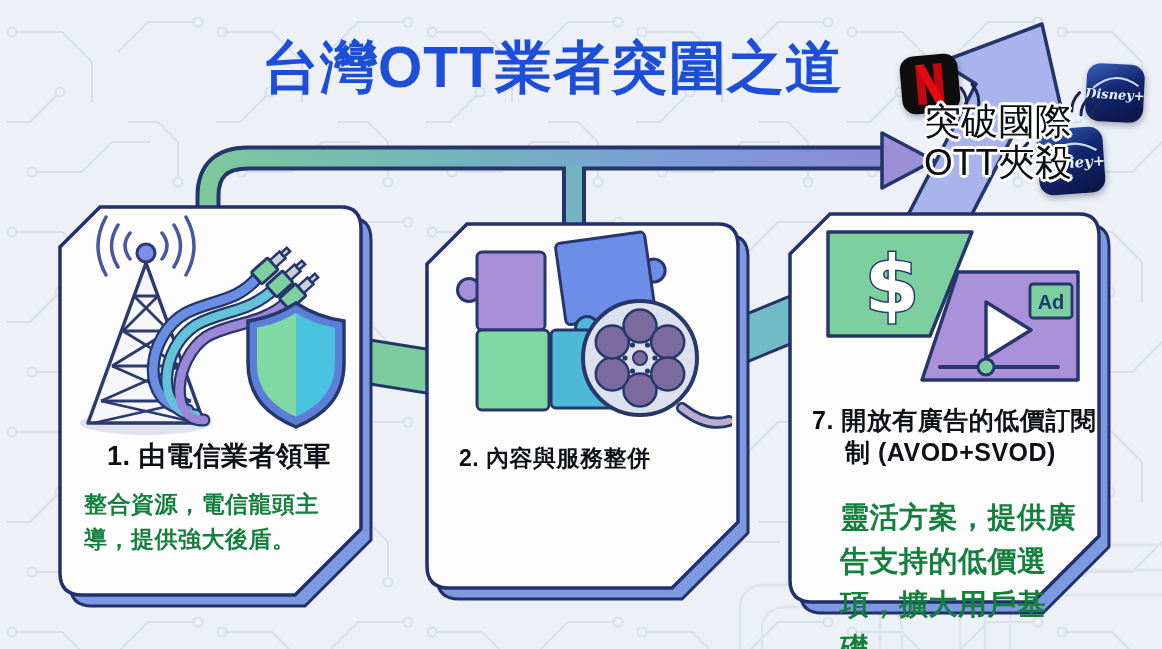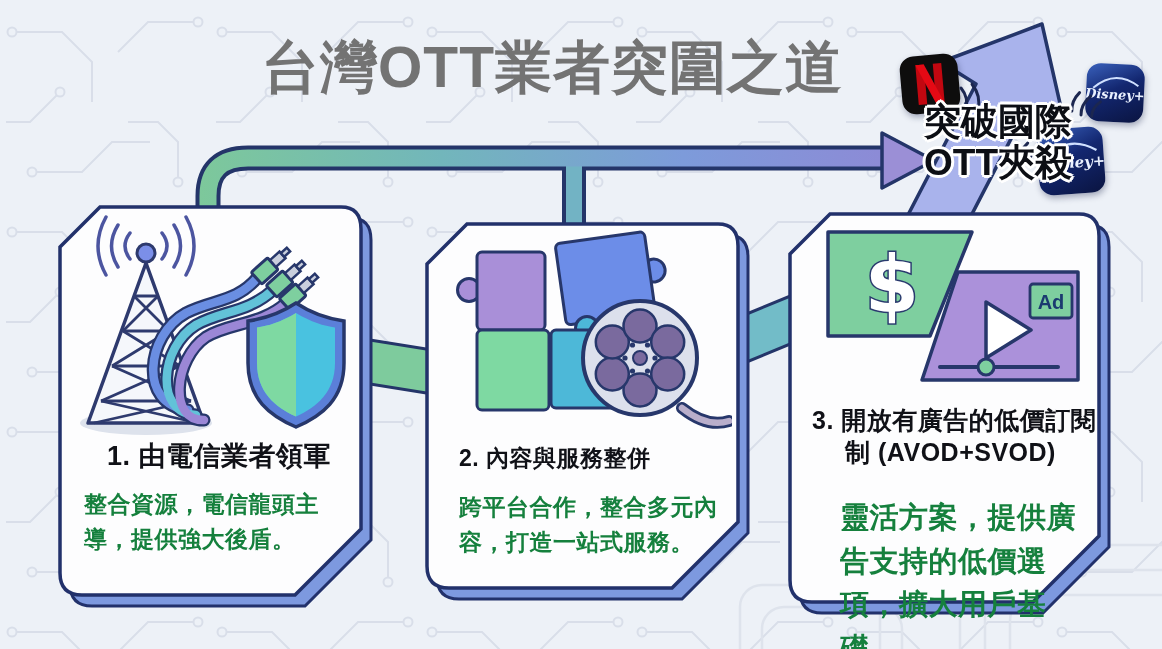--- a/index.html
+++ b/index.html
@@ -15,26 +15,26 @@
   .card{z-index:3;}
   .card-svg{left:0;top:0;}
   .card-heading{
     font-weight:900;color:#101117;line-height:1.28;letter-spacing:.5px;
   }
   .card-body{
     font-weight:600;color:#15803d;line-height:1.5;letter-spacing:.5px;
   }
   #main-title{
     left:262px;top:30px;width:660px;z-index:4;
-    font-size:57px;font-weight:900;color:#737373;letter-spacing:1px;
+    font-size:57px;font-weight:900;color:#1d4ed8;letter-spacing:1px;
     white-space:nowrap;
   }
   #breakthrough-label{
     left:891px;top:102px;width:214px;z-index:5;text-align:center;
-    font-size:37px;font-weight:700;color:#0c0e14;line-height:1.1;letter-spacing:0;
+    font-size:37px;font-weight:400;color:#0c0e14;line-height:1.1;letter-spacing:0;
     text-shadow:-2px -2px 0 #fff,2px -2px 0 #fff,-2px 2px 0 #fff,2px 2px 0 #fff,
                  0 -3px 0 #fff,0 3px 0 #fff,-3px 0 0 #fff,3px 0 0 #fff;
   }
   .app-icon{z-index:4;border-radius:14px;box-shadow:1px 3px 6px rgba(20,30,70,.35);}
   #netflix-icon{
     left:901px;top:55px;width:58px;height:58px;background:#0e0d0d;
     transform:rotate(-5deg);
   }
   .disney-icon{
     background:linear-gradient(155deg,#3a62be 0%,#132770 45%,#0a1440 100%);
@@ -214,21 +214,20 @@
         <circle cx="220" cy="128" r="2.6"></circle>
           <circle cx="212.5" cy="141" r="2.6"></circle>
           <circle cx="197.5" cy="141" r="2.6"></circle>
         <circle cx="190" cy="128" r="2.6"></circle>
           <circle cx="197.5" cy="115" r="2.6"></circle>
           <circle cx="212.5" cy="115" r="2.6"></circle>
       </g>
     </g>
   </svg>
   <div class="card-heading abs" style="left:34px;top:222px;width:275px;font-size:23px;">2. 內容與服務整併</div>
-  <div class="card-body abs" style="left:34px;top:268px;width:264px;font-size:23px;">跨平台合作，整合多元內容，打造一站式服務。</div>
 </div>
 
 <div class="card abs" style="left:788px;top:212px;width:329px;height:405px;">
   <svg class="card-svg abs" width="329" height="405" viewBox="0 0 329 405">
     <path d="M 52,13 H 301 Q 321,13 321,35 V 335 L 255,401 H 34 Q 12,401 12,379 V 53 Z" fill="#7d99df" stroke="#22316b" stroke-width="3"></path>
     <path d="M 42,2 H 291 Q 311,2 311,24 V 324 L 245,390 H 24 Q 2,390 2,368 V 42 Z" fill="#fdfdfe" stroke="#22316b" stroke-width="3.5"></path>
   </svg>
   <svg class="abs" style="left:8px;top:10px;" width="300" height="182" viewBox="0 0 300 182">
     <g>
       <path d="M 32,10 L 176,10 L 134,114 L 32,114 Z" fill="#7ecf9f" stroke="#27376b" stroke-width="3.5" stroke-linejoin="round"></path>
@@ -236,21 +235,21 @@
     </g>
     <g>
       <path d="M 162,50 L 282,50 L 282,158 L 126,158 Z" fill="#ab91da" stroke="#27376b" stroke-width="3.5" stroke-linejoin="round"></path>
       <rect x="234" y="62" width="42" height="34" rx="3" fill="#7ecf9f" stroke="#27376b" stroke-width="2.8"></rect>
       <text x="255" y="87" text-anchor="middle" font-size="20" font-weight="bold" font-family="Liberation Sans, sans-serif" fill="#1b3a70">Ad</text>
       <polygon points="190,80 190,136 235,108" fill="#ffffff" stroke="#27376b" stroke-width="3.5" stroke-linejoin="round"></polygon>
       <line x1="144" y1="145" x2="262" y2="145" stroke="#27376b" stroke-width="4" stroke-linecap="round"></line>
       <circle cx="190" cy="145" r="8" fill="#7ecf9f" stroke="#27376b" stroke-width="3"></circle>
     </g>
   </svg>
-  <div class="card-heading abs" style="left:24px;top:192px;width:276px;font-size:25px;padding-left:33px;text-indent:-33px;">3. 開放有廣告的低價訂閱制 (AVOD+SVOD)</div>
+  <div class="card-heading abs" style="left:24px;top:192px;width:276px;font-size:25px;padding-left:33px;text-indent:-33px;">7. 開放有廣告的低價訂閱制 (AVOD+SVOD)</div>
   <div class="card-body abs" style="left:52px;top:284px;width:248px;font-size:29px;">靈活方案，提供廣告支持的低價選項，擴大用戶基礎。</div>
 </div>
 
 <div id="main-title" class="abs">台灣OTT業者突圍之道</div>
 
 <div id="breakthrough-label" class="abs">
   <div>突破國際</div>
   <div>OTT夾殺</div>
 </div>
 

